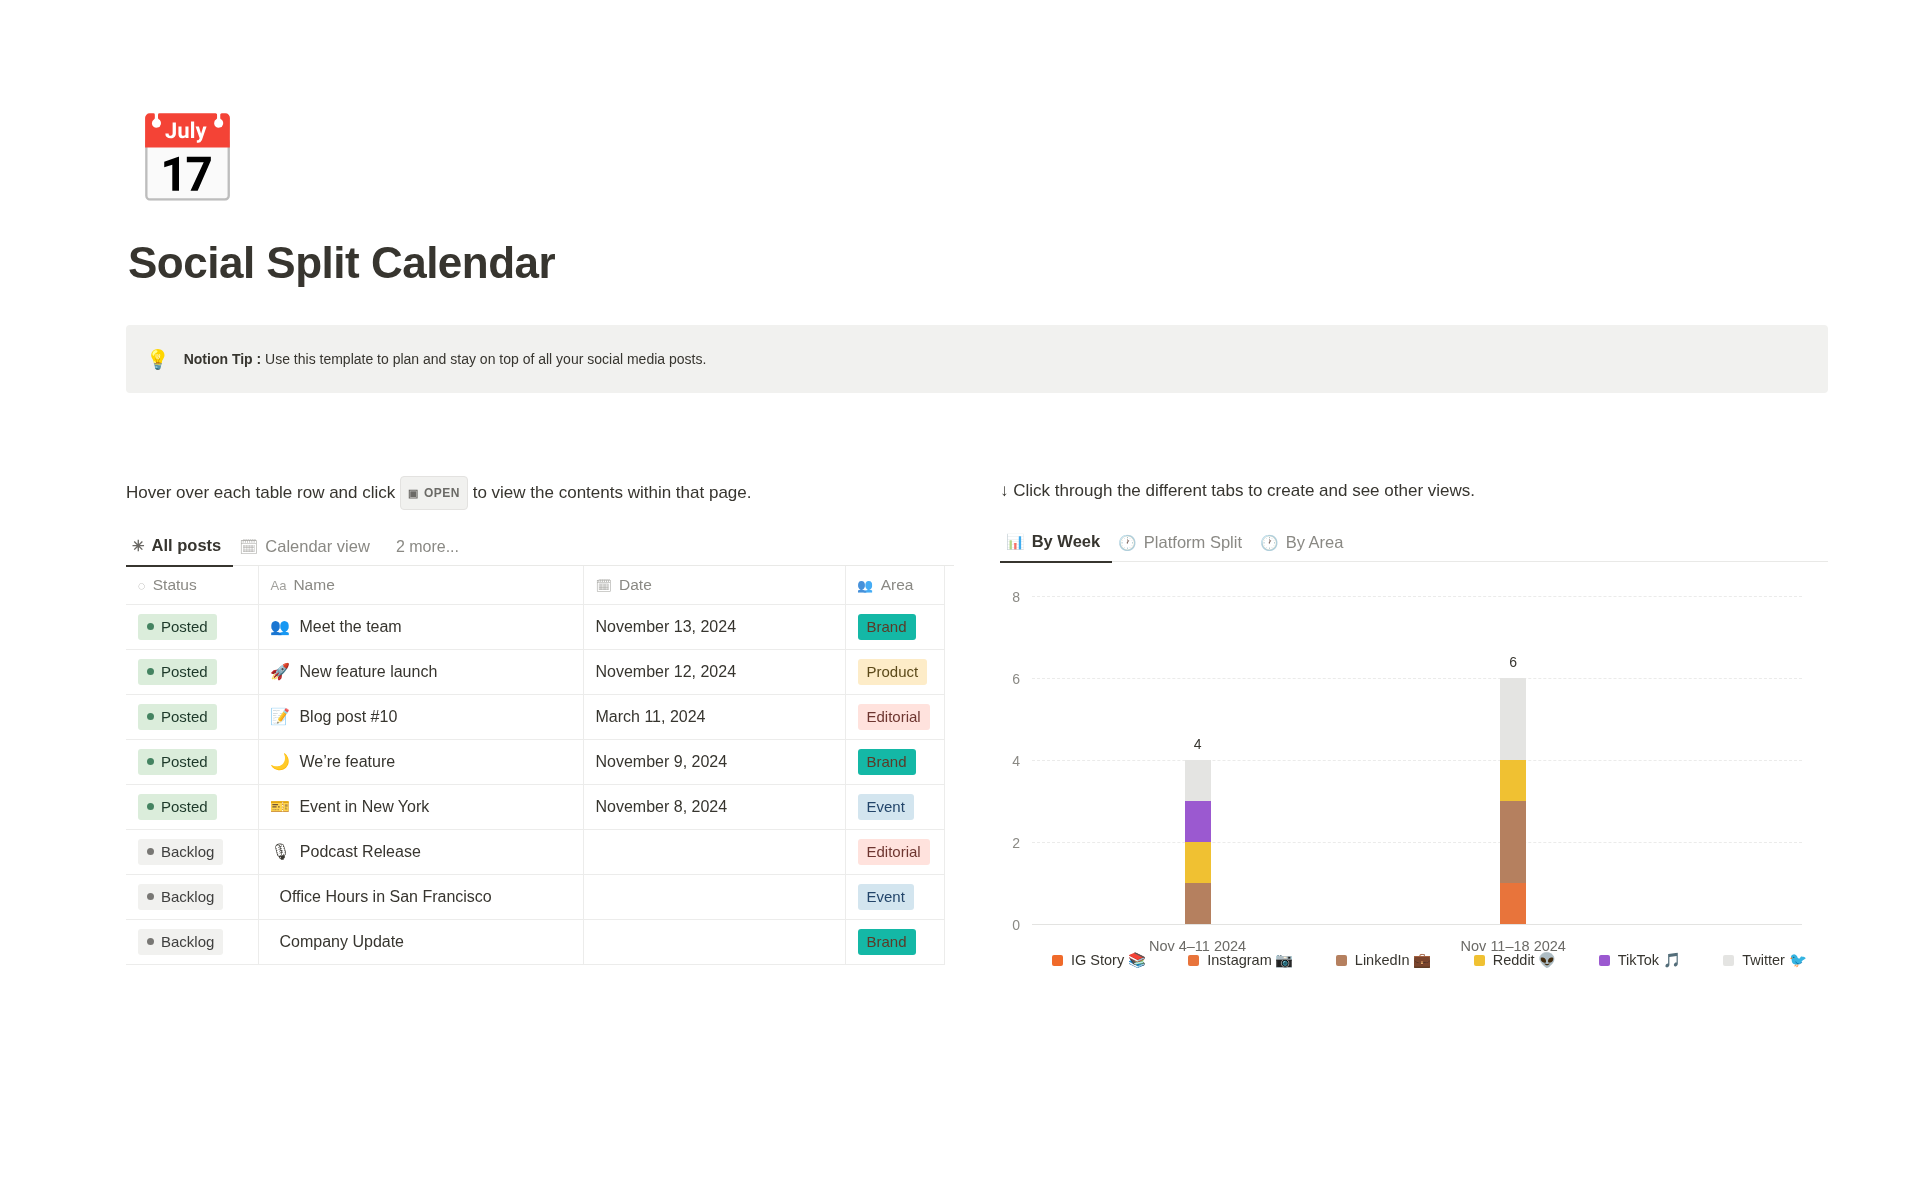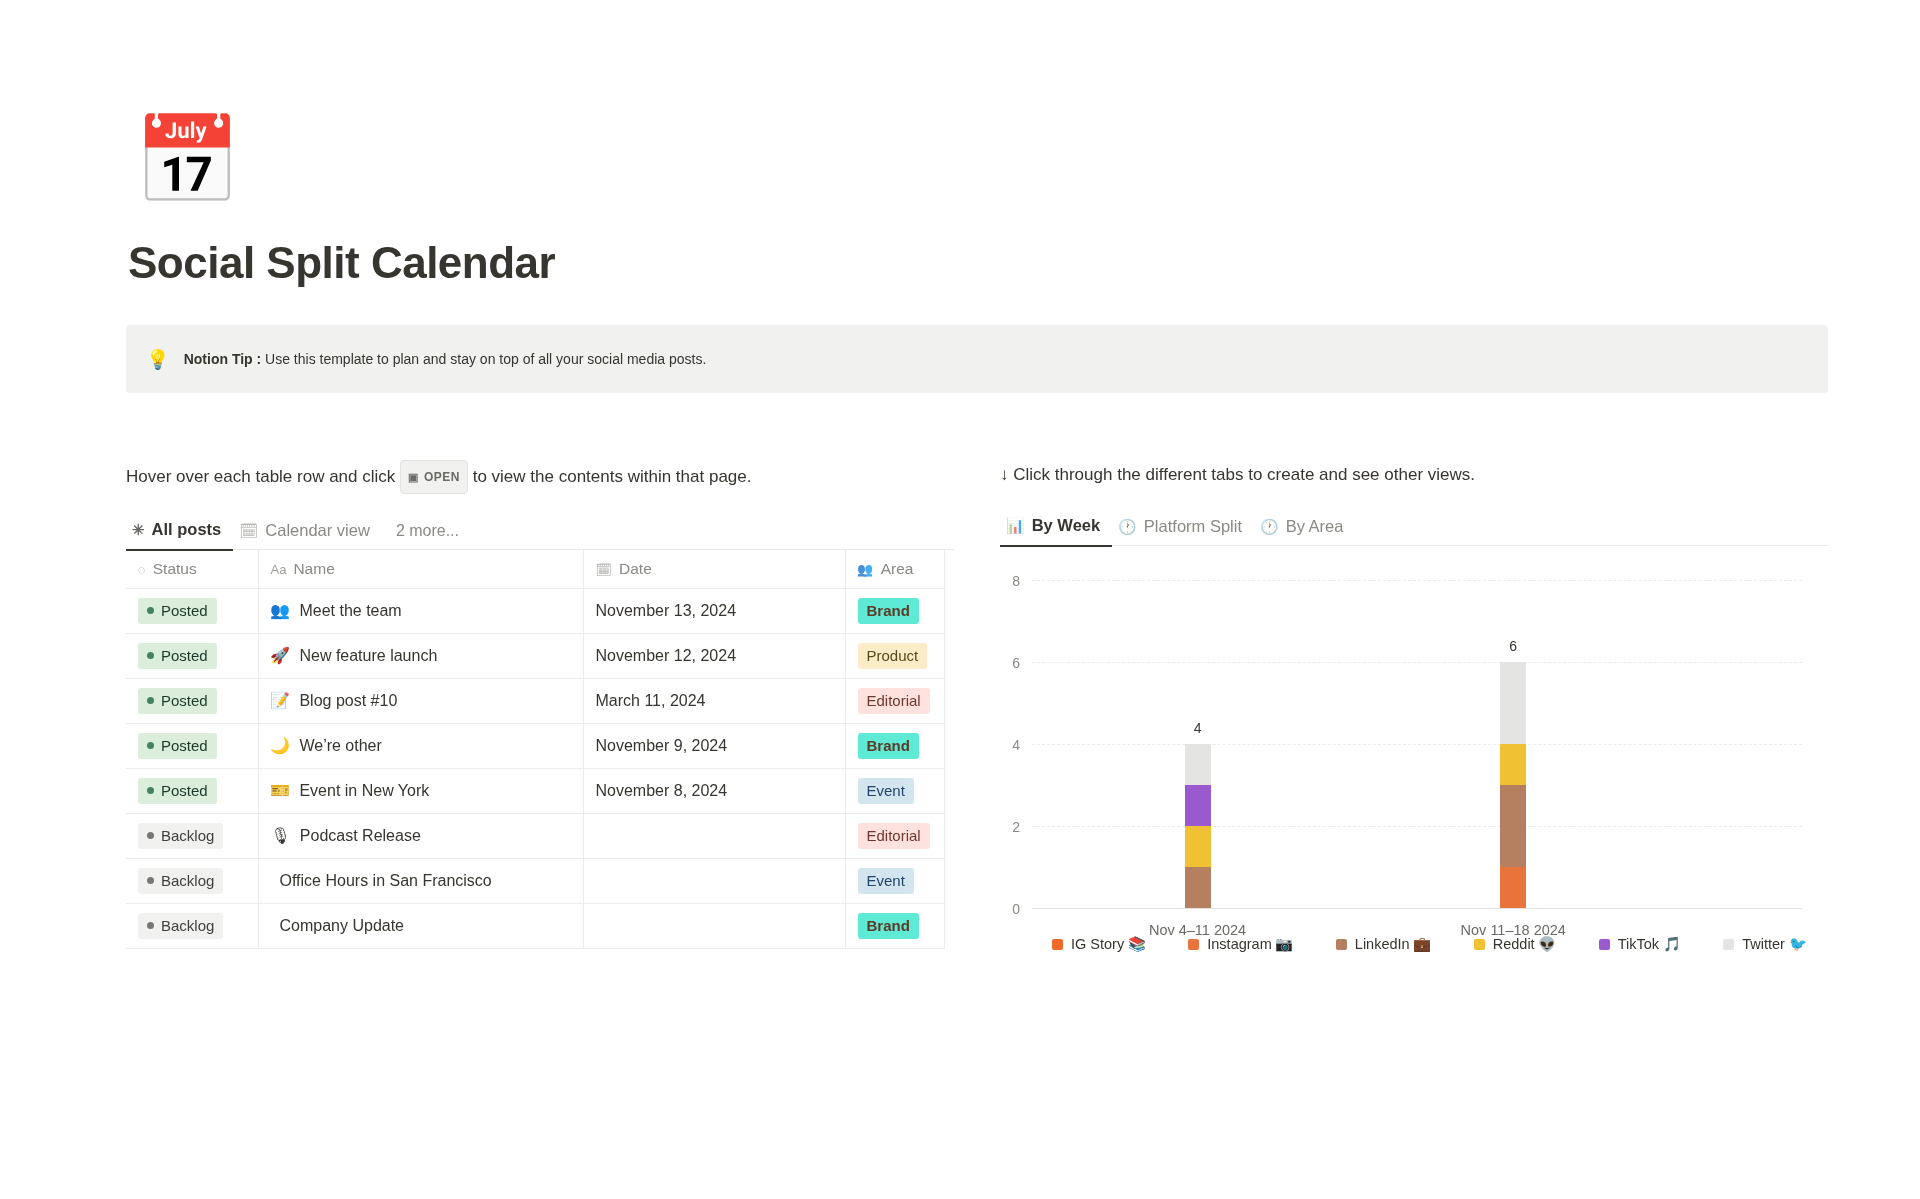--- a/index.html
+++ b/index.html
@@ -76,21 +76,21 @@
     position: absolute;
     left: 1000px;
     top: 460px;
     width: 828px;
   }
 
   .hint {
     font-size: 17px;
     line-height: 30px;
     color: #37352f;
-    margin: 0 0 16px 0;
+    margin: 16px 0 16px 0;
   }
   .open-chip {
     display: inline-flex;
     align-items: center;
     gap: 5px;
     background: #f1f1ef;
     border: 1px solid #e3e2e0;
     border-radius: 4px;
     padding: 1px 7px;
     font-size: 12px;
@@ -184,21 +184,21 @@
     white-space: nowrap;
   }
   .pill .dot {
     width: 7px; height: 7px; border-radius: 50%;
     display: inline-block; margin-right: 7px;
   }
   .pill-posted  { background: #dbeddb; color: #1c3829; }
   .pill-posted  .dot { background: #448361; }
   .pill-backlog { background: #f1f1ef; color: #3f3f3e; }
   .pill-backlog .dot { background: #787774; }
-  .tag-brand    { background: #5eead4; color: #5b3a27; font-weight: bold; }
+  .tag-brand    { background: #14b8a6; color: #5b3a27; }
   .tag-product  { background: #fdecc8; color: #5b4919; }
   .tag-editorial{ background: #ffe2dd; color: #6e3630; }
   .tag-event    { background: #d3e5ef; color: #23456a; }
 
   .name-cell { display: flex; align-items: center; gap: 9px; }
   .name-emoji { font-size: 16px; }
 
   
   .chart-tabs {
     display: flex;
@@ -352,21 +352,21 @@
               </span>
             </td>
             <td>March 11, 2024</td>
             <td><span class="pill tag-editorial">Editorial</span></td>
           </tr>
           <tr>
             <td><span class="pill pill-posted"><span class="dot"></span>Posted</span></td>
             <td>
               <span class="name-cell">
                 <span class="name-emoji">🌙</span>
-                <span>We’re other</span>
+                <span>We’re feature</span>
               </span>
             </td>
             <td>November 9, 2024</td>
             <td><span class="pill tag-brand">Brand</span></td>
           </tr>
           <tr>
             <td><span class="pill pill-posted"><span class="dot"></span>Posted</span></td>
             <td>
               <span class="name-cell">
                 <span class="name-emoji">🎫</span>

